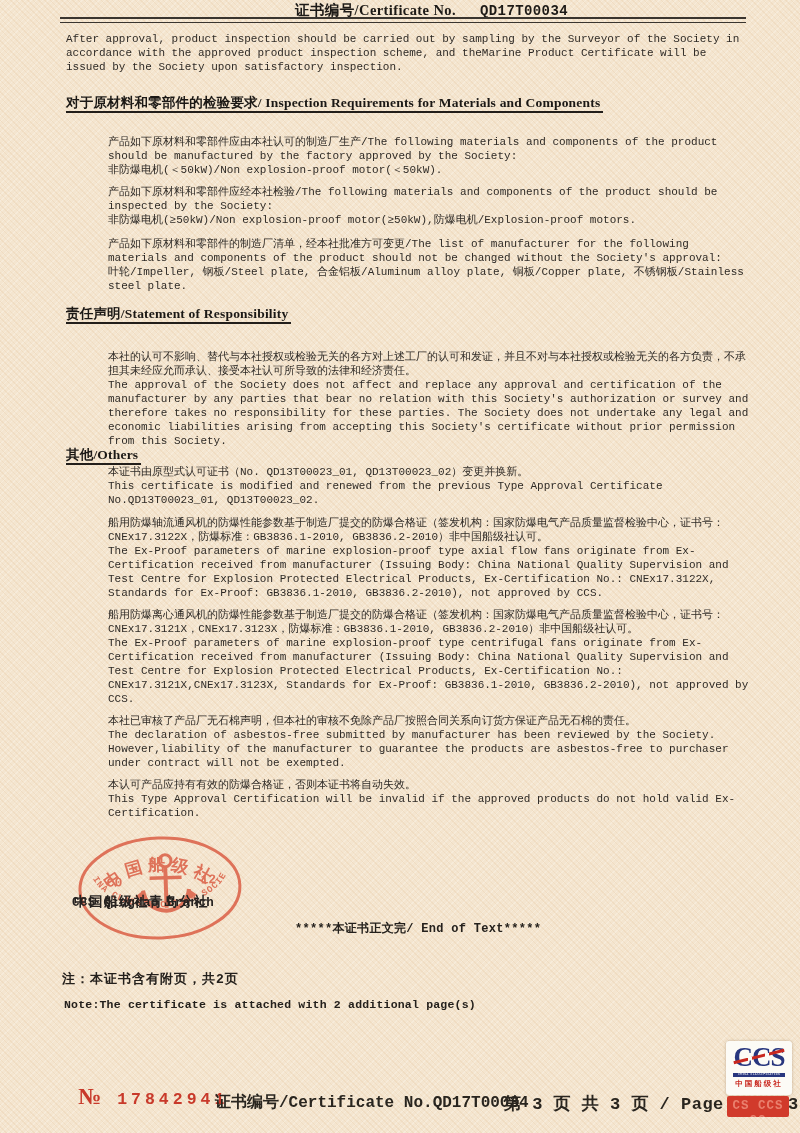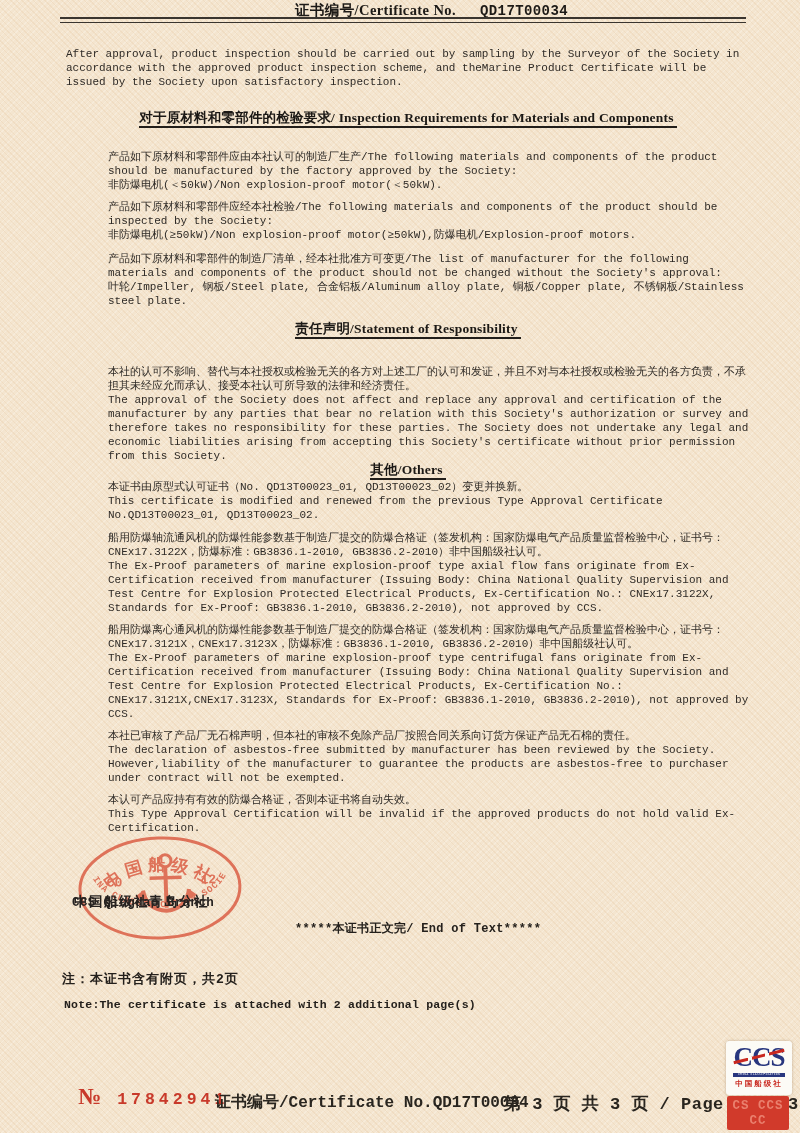--- a/index.html
+++ b/index.html
@@ -14,25 +14,25 @@
   }
   .header{position:absolute;top:1px;left:0;width:100%;padding-left:63px;box-sizing:border-box;
     text-align:center;font-family:"Liberation Serif","DejaVu Serif",serif;
     font-weight:bold;font-size:14.5px;color:#1d1a17;letter-spacing:.4px;}
   .header .num{margin-left:24px;font-family:"Liberation Mono","DejaVu Sans Mono",monospace;font-size:14px;}
   .rule{position:absolute;top:17px;left:60px;width:686px;height:3px;
     border-top:2.5px solid #3a352f;border-bottom:1.5px solid #3a352f;}
   .content{position:absolute;top:30px;left:66px;width:684px;font-size:11px;line-height:14px;}
   .body{margin:0 0 0 42px;}
   .seg{margin:0;}
-  .h-row{margin:0;text-align:center;}
+  .h-row{margin:0;}
   .sec-h{display:inline-block;font-family:"Liberation Serif","DejaVu Serif",serif;
     font-weight:bold;font-size:13.5px;color:#1b1815;letter-spacing:.2px;
     border-bottom:2px solid #221e1a;padding:0 3px 1px 0;}
-  .mt3{margin-top:17px}.mt8{margin-top:8px}.mt9{margin-top:9px}.mt10{margin-top:10px}
+  .mt3{margin-top:2px}.mt8{margin-top:8px}.mt9{margin-top:9px}.mt10{margin-top:10px}
   .mt13{margin-top:0}.mt14{margin-top:14px}.mt20{margin-top:26px}.mt22{margin-top:22px}
 
   .stamp{position:absolute;left:74px;top:834px;width:172px;height:112px;
     transform:rotate(-2deg);opacity:.92;}
   .branch-cn{position:absolute;left:74px;top:893px;font-size:13.5px;font-weight:600;
     letter-spacing:1.5px;color:#262220;}
   .branch-en{position:absolute;left:72px;top:896px;font-size:12.5px;font-weight:600;
     letter-spacing:.4px;color:#262220;}
   .end-text{position:absolute;left:295px;top:920px;font-size:12px;font-weight:bold;
     letter-spacing:.3px;color:#24201c;}
@@ -41,21 +41,21 @@
   .note-en{position:absolute;left:64px;top:998px;font-size:11.5px;font-weight:bold;
     letter-spacing:.2px;color:#24201c;}
 
   .footer-serial{position:absolute;left:78px;top:1084px;display:flex;align-items:baseline;color:#c8392a;}
   .footer-serial .pfx{font-family:"Liberation Serif","DejaVu Serif",serif;font-size:23px;font-weight:bold;}
   .footer-serial .digits{margin-left:16px;font-size:16.5px;letter-spacing:4px;font-weight:600;}
   .footer-cert{position:absolute;left:215px;top:1092px;font-size:16px;font-weight:600;color:#29251f;}
   .footer-page{position:absolute;left:504px;top:1092px;font-size:17px;font-weight:600;
     letter-spacing:.5px;color:#29251f;}
 
-  .logo{position:absolute;left:726px;top:1041px;width:66px;height:89px;}
+  .logo{position:absolute;left:726px;top:1041px;width:66px;height:76px;}
   .logo-white{position:relative;height:54px;background:#fcfbf6;border-radius:3px;
     box-shadow:0 0 3px rgba(120,90,60,.4);overflow:hidden;}
   .logo-ccs{position:relative;margin-top:2px;text-align:center;
     font-family:"Liberation Serif","DejaVu Serif",serif;font-weight:bold;font-size:27px;
     line-height:29px;letter-spacing:-1px;color:#28367e;}
   .logo-ccs::after{content:"";position:absolute;left:7px;right:7px;top:12px;height:3px;
     background:linear-gradient(to right,#c9281f 0 28%,rgba(0,0,0,0) 28% 36%,#c9281f 36% 62%,rgba(0,0,0,0) 62% 70%,#c9281f 70% 100%);
     transform:rotate(-14deg);}
   .logo-band{height:4px;line-height:4px;background:#28367e;margin:1px 7px 2px;color:#fff;
     font-size:3px;text-align:center;overflow:hidden;letter-spacing:.3px;}

